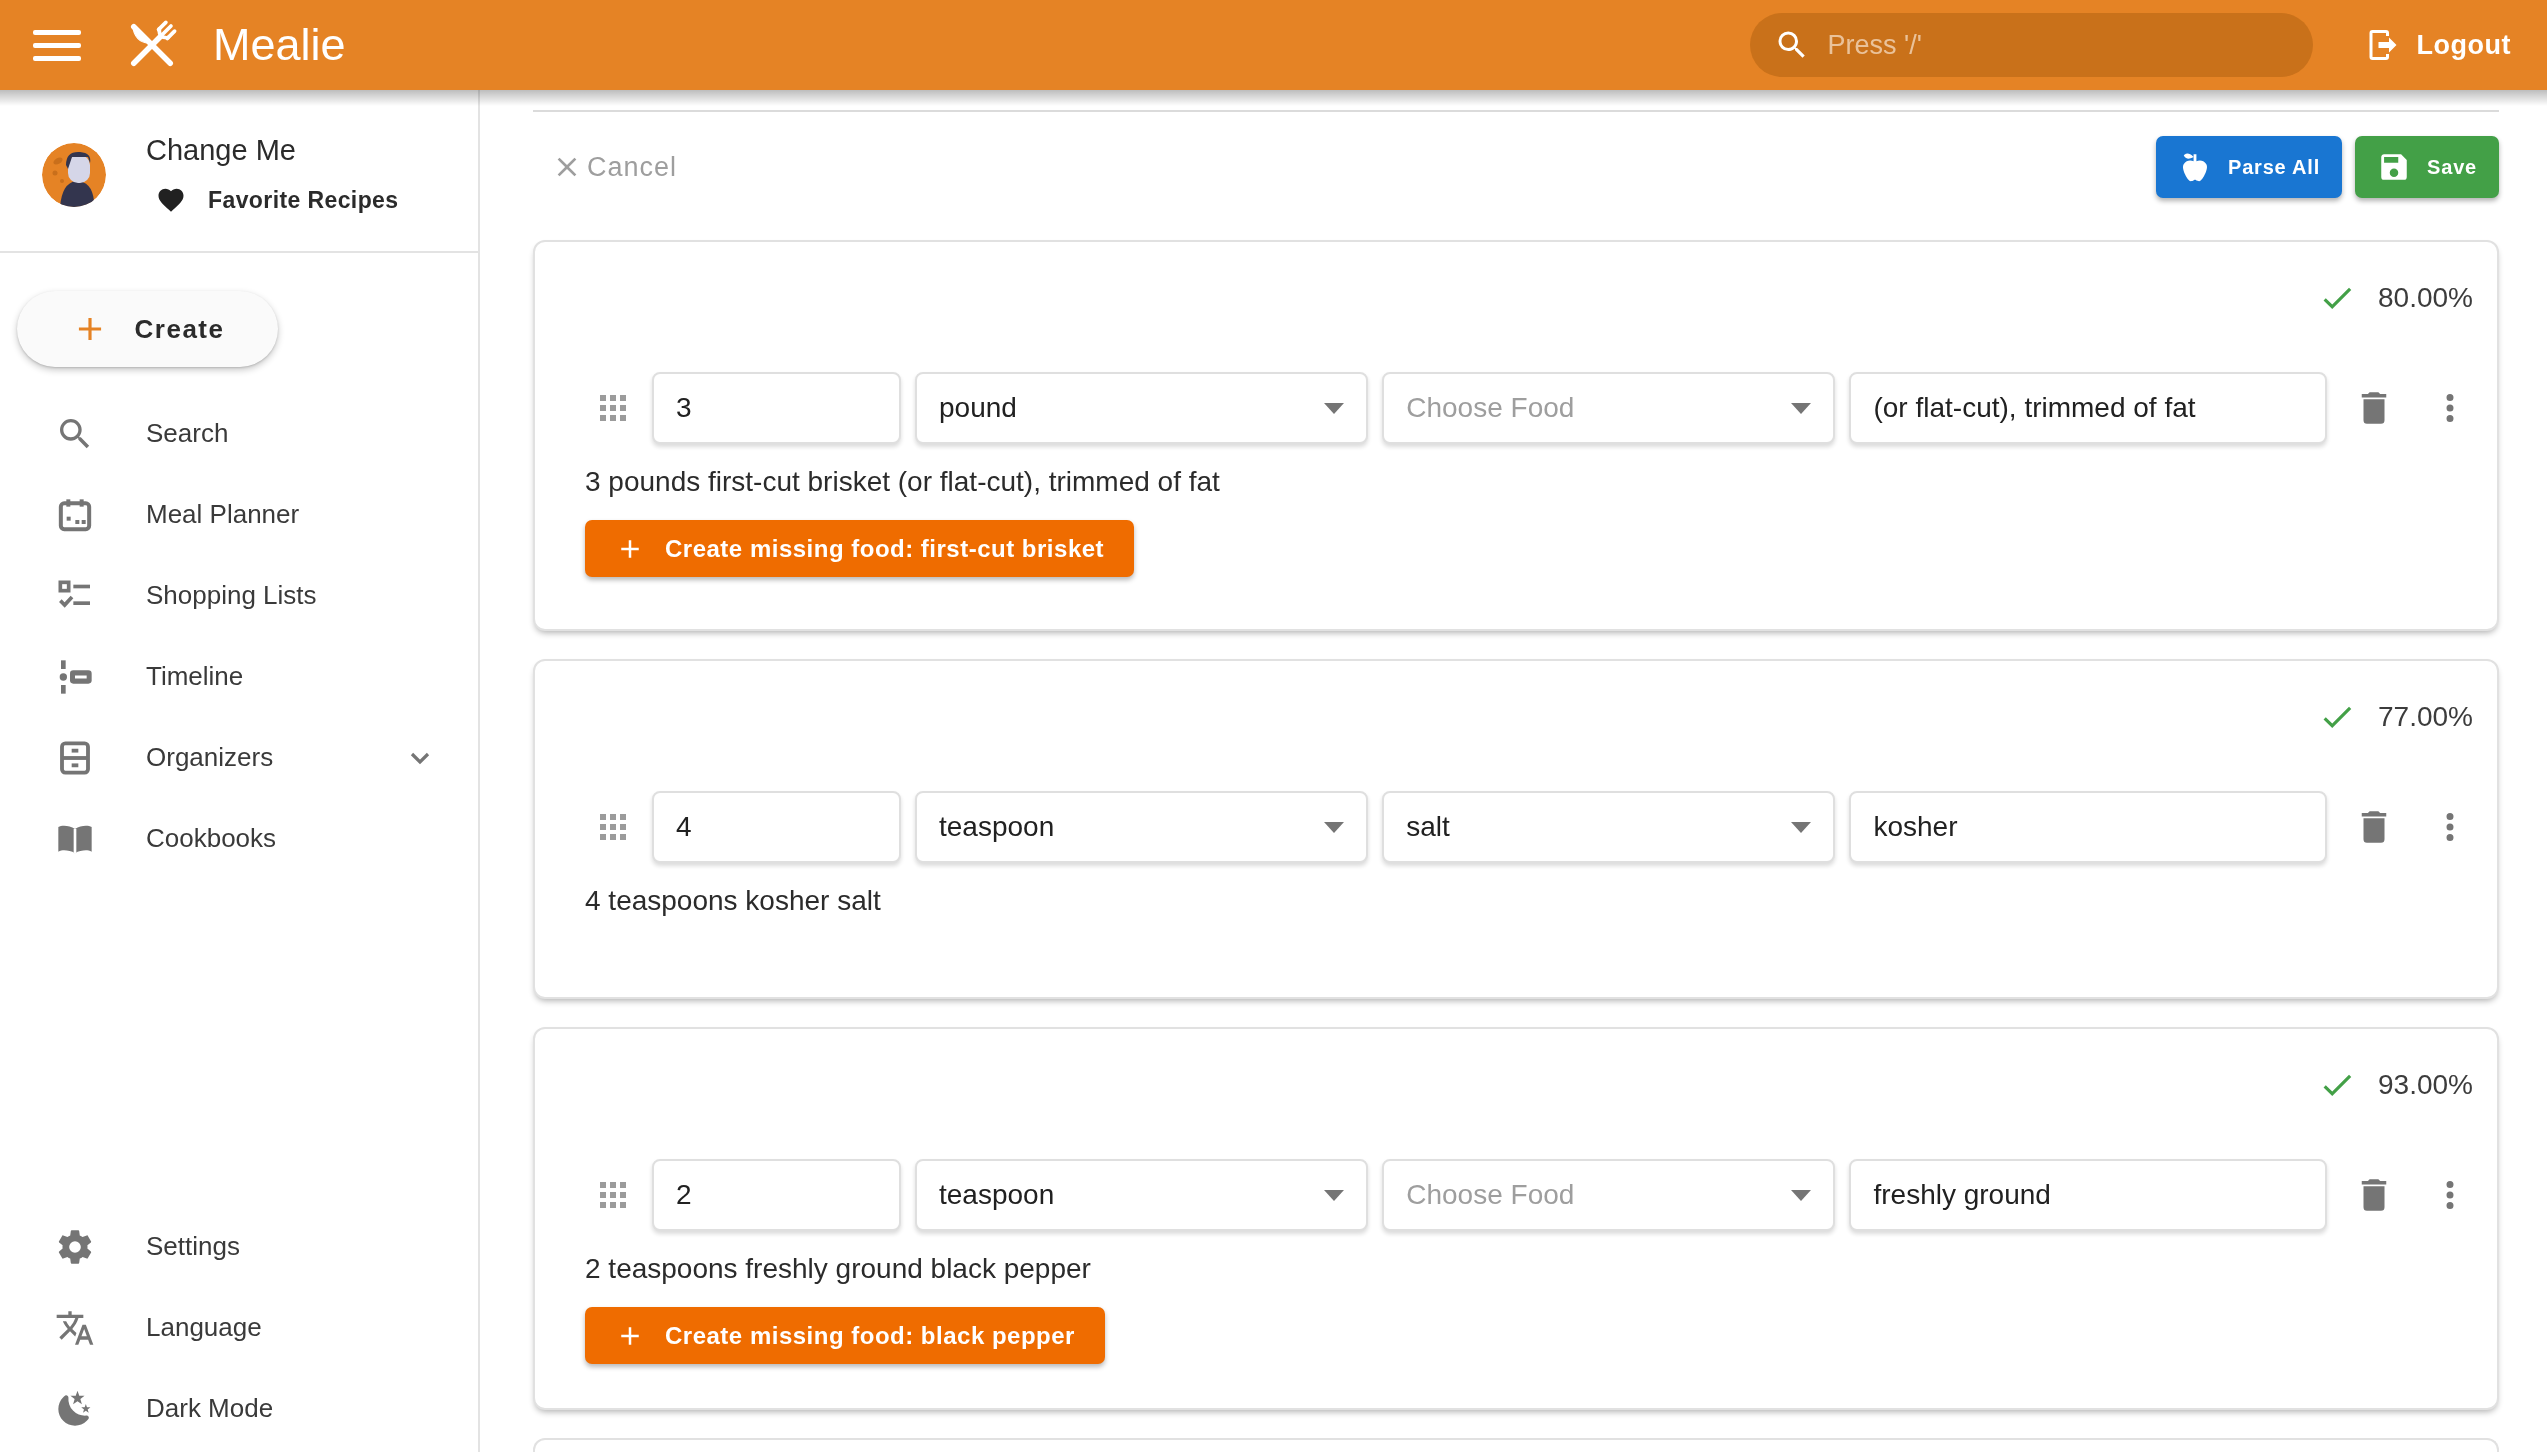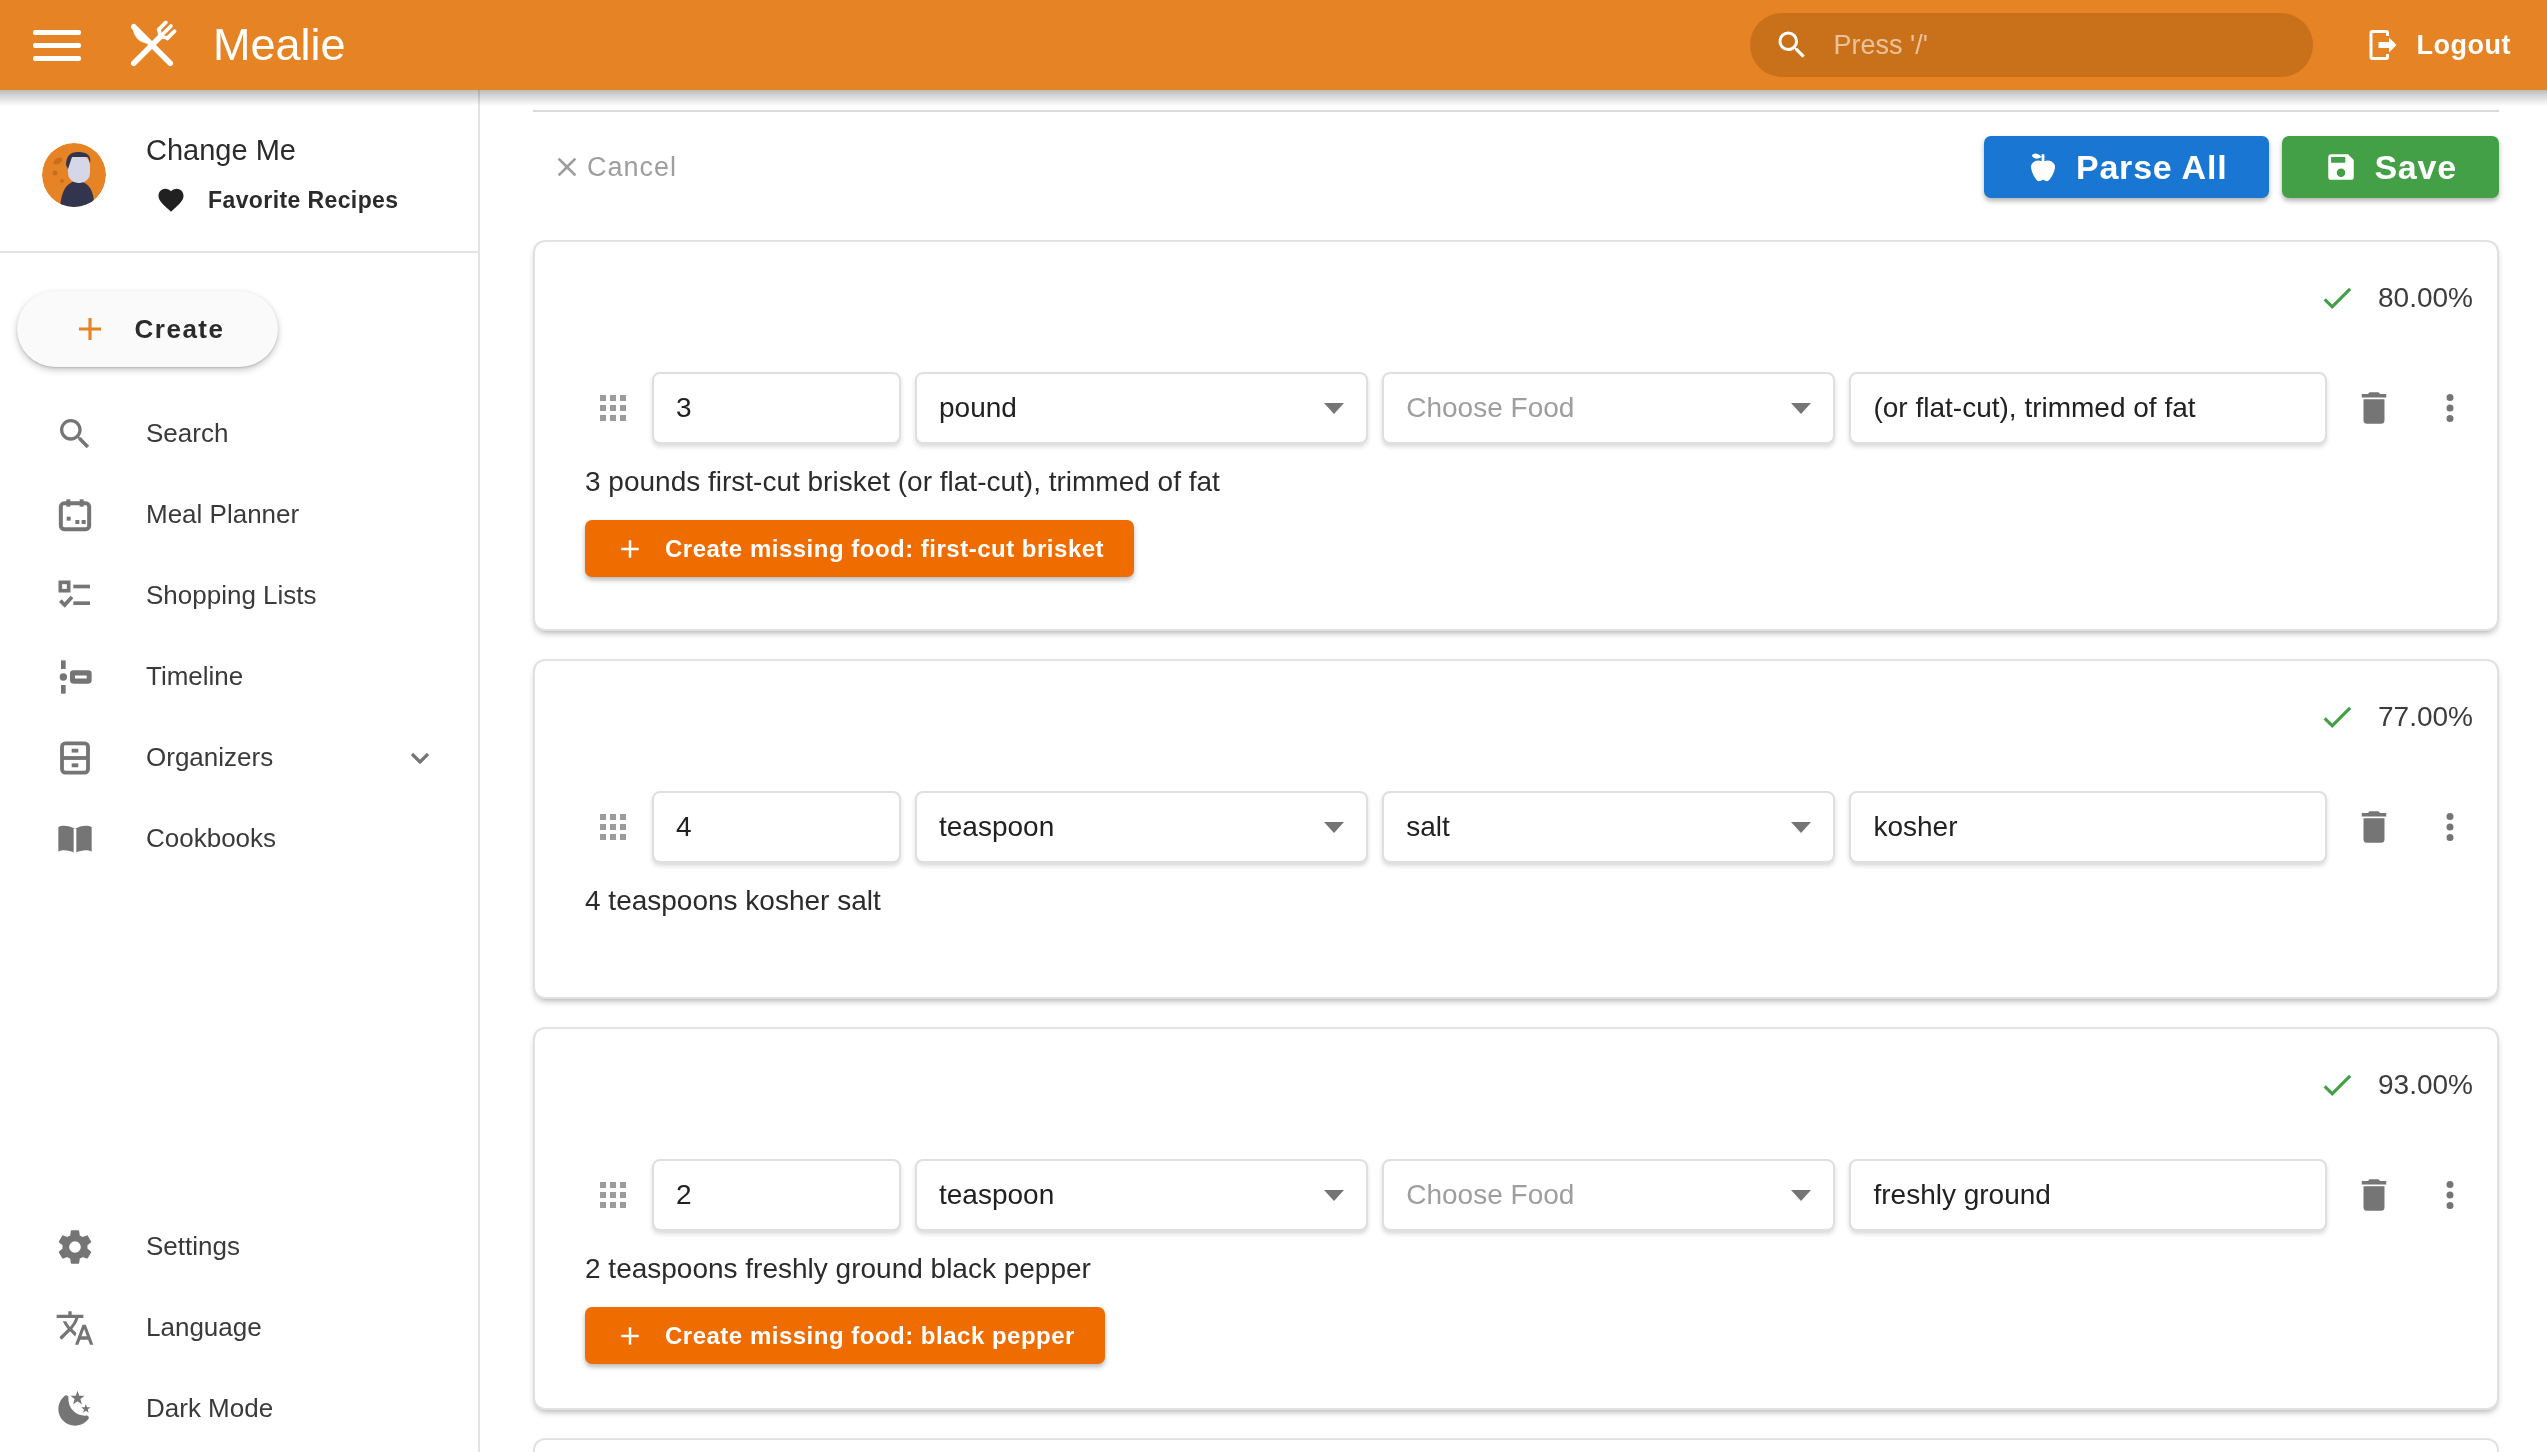--- a/index.html
+++ b/index.html
@@ -13,21 +13,21 @@
             background:linear-gradient(to bottom, rgba(0,0,0,0.26), rgba(0,0,0,0)); z-index:9; pointer-events:none; }
   .hamburger { width:48px; height:40px; display:flex; flex-direction:column;
             justify-content:center; gap:8px; cursor:pointer; }
   .hamburger i { display:block; height:5px; background:#fff; border-radius:2px; }
   .brand-logo { width:66px; height:66px; margin-left:38px; }
   .app-title { color:#fff; font-size:45px; font-weight:400; margin-left:28px; margin-right:auto; }
   .search-pill { width:563px; height:64px; border-radius:32px; background:#C9711A;
             display:flex; align-items:center; padding:0 24px; margin-right:40px; }
   .search-pill svg { width:36px; height:36px; flex:none; }
   .search-pill input { flex:1; border:none; outline:none; background:transparent;
-            font-size:27px; color:#fff; margin-left:24px; font-family:inherit; }
+            font-size:27px; color:#fff; margin-left:18px; font-family:inherit; }
   .search-pill input::placeholder { color:rgba(255,244,232,0.62); }
   .logout-btn { display:flex; align-items:center; gap:16px; color:#fff; font-size:27px;
             font-weight:700; letter-spacing:0.5px; padding:10px 12px; cursor:pointer; }
   .logout-btn svg { width:36px; height:36px; }
 
   
   .shell { display:flex; height:1363px; }
 
   
   .sidebar { width:480px; flex:none; background:#fff; border-right:2px solid #E3E3E3;
@@ -54,22 +54,22 @@
   .footer-list { padding-bottom:4px; }
 
   
   .content { flex:1; padding:0 48px 0 53px; position:relative; }
   .scrolled-edge { height:2px; background:#DBDBDB; margin-top:20px; }
   .toolbar { display:flex; align-items:center; margin-top:24px; height:62px; }
   .cancel-btn { display:flex; align-items:center; gap:4px; color:#9e9e9e; font-size:27px;
             font-weight:500; letter-spacing:1px; padding:6px 10px; margin-left:8px; cursor:pointer; }
   .cancel-btn svg { width:32px; height:32px; }
   .toolbar-spacer { flex:1; }
-  .btn { height:62px; border-radius:7px; display:flex; align-items:center; padding:0 42px;
-         gap:16px; color:#fff; font-size:34px; font-weight:700; letter-spacing:0.8px;
+  .btn { height:62px; border-radius:7px; display:flex; align-items:center; padding:0 22px;
+         gap:16px; color:#fff; font-size:20px; font-weight:700; letter-spacing:0.8px;
          box-shadow:0 3px 5px rgba(0,0,0,0.3); cursor:pointer; }
   .btn svg { width:34px; height:34px; }
   .btn-parse { background:#1976D2; margin-right:13px; }
   .btn-save  { background:#43A047; }
 
   .cards { margin-top:42px; display:flex; flex-direction:column; }
   .card { background:#fff; border:2px solid #E1E1E1; border-radius:12px;
           box-shadow:0 4px 6px -2px rgba(0,0,0,0.3); padding:20px 24px 0 50px; }
   .card + .card { margin-top:28px; }
   .conf-row { display:flex; justify-content:flex-end; align-items:center; gap:22px; margin-top:16px; height:40px; }

